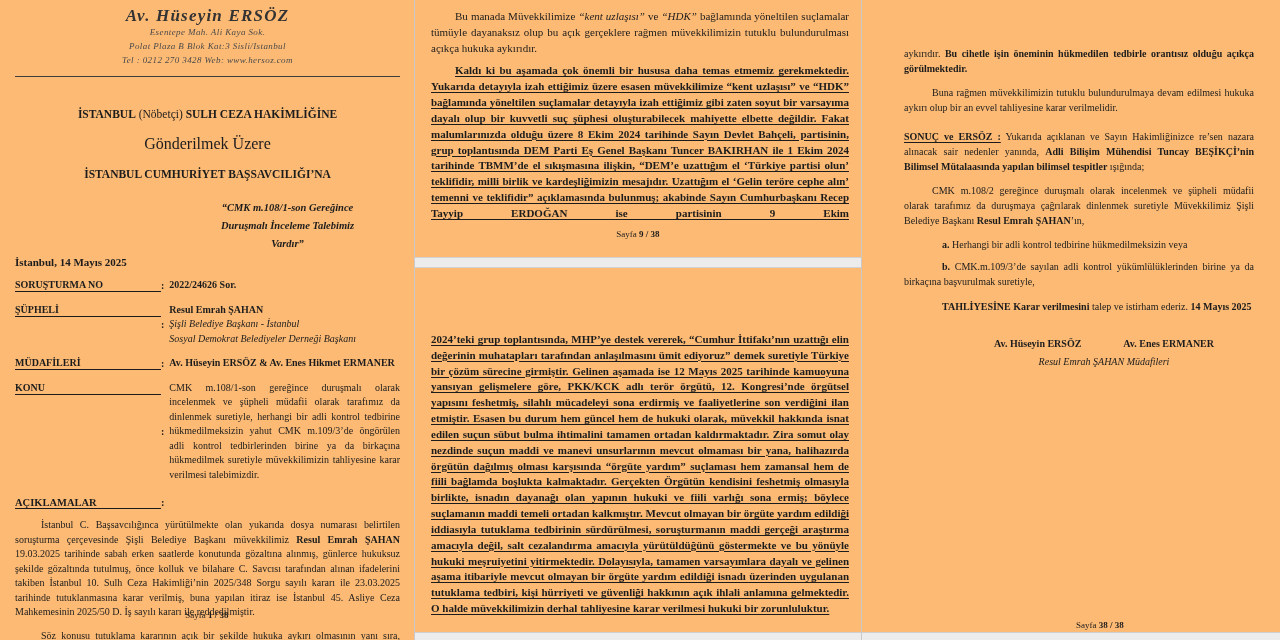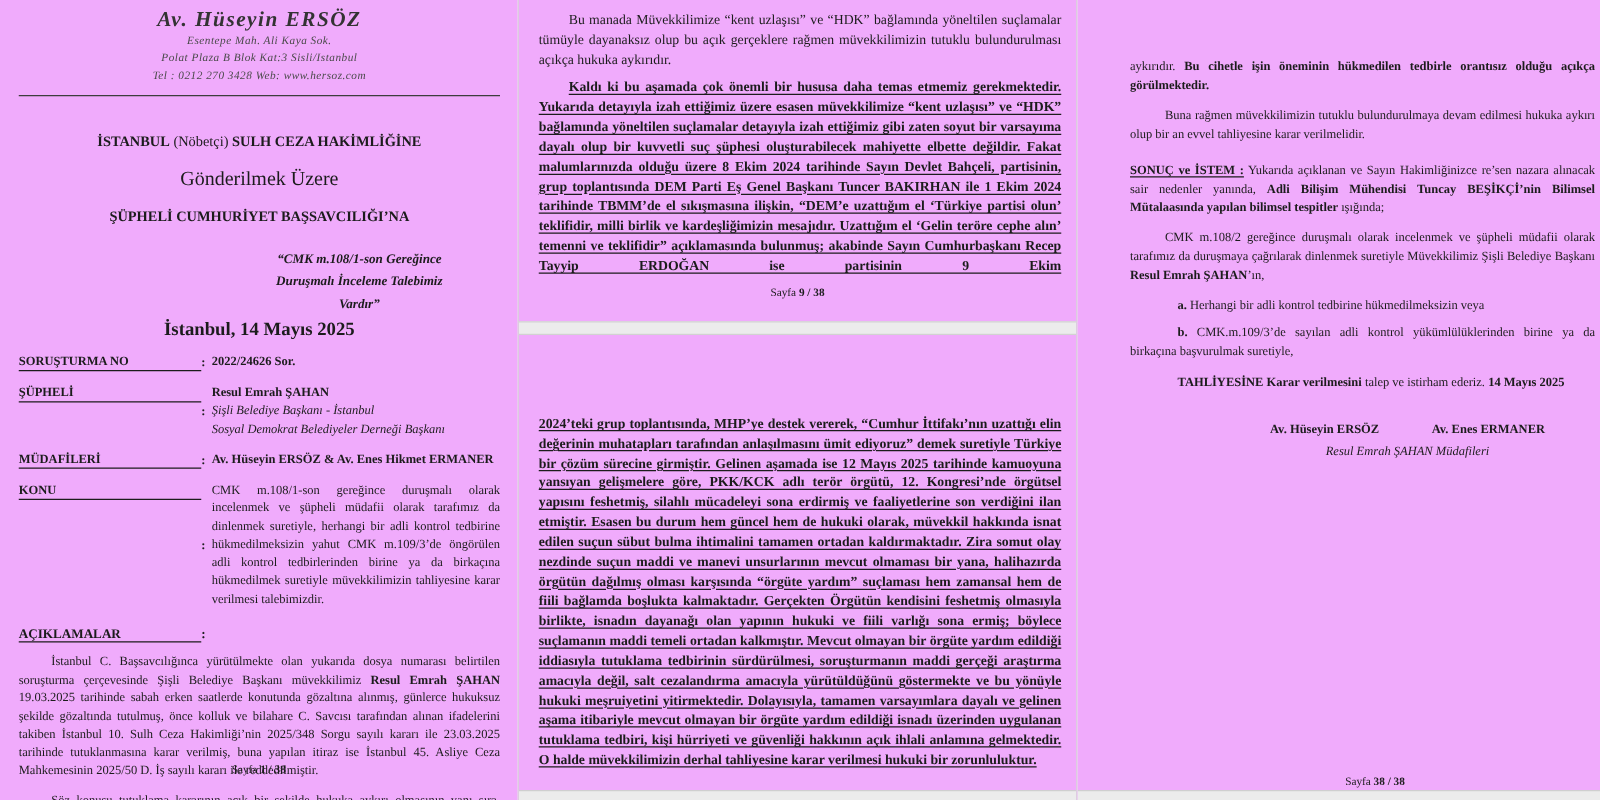--- a/index.html
+++ b/index.html
@@ -2,55 +2,55 @@
 <html><head>
 <meta charset="utf-8">
 <style>
   html,body{margin:0;padding:0;}
   body{
     width:1280px;height:640px;overflow:hidden;background:#ffffff;
     font-family:"Liberation Serif","DejaVu Serif",serif;color:#1c1c1c;
   }
   .canvas{display:flex;width:1280px;height:640px;}
   .vdiv{width:1px;background:#c9c9c9;flex:0 0 1px;}
-  .col{position:relative;background:#f0abfc;box-sizing:border-box;overflow:hidden;}
+  .col{position:relative;background:#fdba74;box-sizing:border-box;overflow:hidden;}
   .col-left{width:414px;padding:6px 14px 0 15px;}
   .col-mid{width:446px;padding:0;}
-  .col-right{width:418px;padding:46px 4px 0 42px;font-size:10px;line-height:1.5;}
+  .col-right{width:418px;padding:46px 26px 0 42px;font-size:10px;line-height:1.5;}
 
   
   .lh{text-align:center;}
   .lh-name{font-size:17px;font-style:italic;font-weight:600;letter-spacing:1.2px;color:#333;}
   .lh-sub{font-size:9px;font-style:italic;color:#4a4a4a;letter-spacing:.4px;line-height:1.55;font-family:Liberation Serif, serif;}
   .lh-rule{border:none;border-top:1.5px solid #3d3d3d;margin:8px 0 0 0;}
   .h-court{text-align:center;font-size:11.5px;font-weight:bold;margin-top:31px;}
   .h-court .reg{font-weight:normal;}
   .h-forward{text-align:center;font-size:16px;margin-top:15px;}
   .h-pros{text-align:center;font-size:11.5px;font-weight:bold;margin-top:15px;}
   .quote{margin:19px 0 0 auto;width:225px;text-align:center;font-weight:bold;font-style:italic;font-size:10.5px;line-height:1.7;}
-  .dateline{text-align:center;font-weight:bold;font-size:15px;margin-top:4px;}
+  .dateline{text-align:left;font-weight:bold;font-size:11px;margin-top:4px;}
   .fields{font-size:10px;}
   .frow{display:flex;margin-top:10px;align-items:center;}
   .flabel{flex:0 0 146px;font-weight:bold;border-bottom:1px solid #1c1c1c;align-self:flex-start;line-height:1.3;}
   .fcolon{font-weight:bold;margin-right:5px;}
   .fvalue{flex:1;line-height:1.45;text-align:justify;}
   .val-bold{font-weight:bold;}
   .fsub{font-style:italic;}
   .acik{margin-top:15px;font-size:10.5px;font-weight:bold;}
   .acik-label{display:inline-block;width:146px;border-bottom:1px solid #1c1c1c;}
   .body-para{font-size:10px;line-height:1.45;text-align:justify;margin:9px 0 0 0;text-indent:26px;}
   .cont-last{text-align-last:justify;}
   .pfooter{position:absolute;left:0;right:0;bottom:20px;text-align:center;font-size:9px;}
   .pfooter .num{font-weight:bold;}
 
   
   .frag-a{position:relative;height:257px;box-sizing:border-box;padding:9px 12px 0 16px;}
   .mid-para{font-size:11px;line-height:1.44;text-align:justify;margin:0;}
   .mid-p1{text-indent:24px;}
-  .mid-emph{}
+  .mid-emph{font-style:italic;}
   .mid-p2{font-weight:bold;text-decoration:underline;text-underline-offset:2px;text-indent:24px;margin-top:7px;text-align-last:justify;}
   .frag-footer{position:absolute;left:0;right:0;top:229px;text-align:center;font-size:9px;}
   .frag-footer .num{font-weight:bold;}
   .band{height:11px;background:#ececec;border-top:1px solid #d2d2d2;border-bottom:1px solid #d2d2d2;box-sizing:border-box;}
   .frag-b{padding:64px 12px 0 16px;}
   .mid-cont{font-weight:bold;text-decoration:underline;text-underline-offset:2px;}
   .bottom-band{position:absolute;left:0;right:0;bottom:0;height:7px;background:#ececec;border-top:1px solid #cfcfcf;}
 
   
   .r-para{margin:0 0 9px 0;text-align:justify;}
@@ -73,21 +73,21 @@
     <div class="lh">
       <div class="lh-name">Av. Hüseyin ERSÖZ</div>
       <div class="lh-sub">Esentepe Mah. Ali Kaya Sok.</div>
       <div class="lh-sub">Polat Plaza B Blok Kat:3 Sisli/Istanbul</div>
       <div class="lh-sub">Tel : 0212 270 3428    Web: www.hersoz.com</div>
     </div>
     <hr class="lh-rule">
 
     <div class="h-court"><span>İSTANBUL</span><span class="reg"> (Nöbetçi) </span><span>SULH CEZA HAKİMLİĞİNE</span></div>
     <div class="h-forward">Gönderilmek Üzere</div>
-    <div class="h-pros">ŞÜPHELİ CUMHURİYET BAŞSAVCILIĞI’NA</div>
+    <div class="h-pros">İSTANBUL CUMHURİYET BAŞSAVCILIĞI’NA</div>
 
     <div class="quote">
       <div>“CMK m.108/1-son Gereğince</div>
       <div>Duruşmalı İnceleme Talebimiz</div>
       <div>Vardır”</div>
     </div>
     <div class="dateline">İstanbul, 14 Mayıs 2025</div>
 
     <div class="fields">
       <div class="frow">
@@ -140,21 +140,21 @@
     </div>
     <div class="bottom-band"></div>
   </section>
 
   <div class="vdiv"></div>
 
   <section class="col col-right">
     <p class="r-para"><span>aykırıdır. </span><span class="r-bold">Bu cihetle işin öneminin hükmedilen tedbirle orantısız olduğu açıkça görülmektedir.</span></p>
     <p class="r-para r-indent">Buna rağmen müvekkilimizin tutuklu bulundurulmaya devam edilmesi hukuka aykırı olup bir an evvel tahliyesine karar verilmelidir.</p>
 
-    <p class="r-para" style="margin-top:14px;"><span class="r-label-ul">SONUÇ ve İSTEM :</span><span> Yukarıda açıklanan ve Sayın Hakimliğinizce re’sen nazara alınacak sair nedenler yanında, </span><span class="r-bold">Adli Bilişim Mühendisi Tuncay BEŞİKÇİ’nin Bilimsel Mütalaasında yapılan bilimsel tespitler</span><span> ışığında;</span></p>
+    <p class="r-para" style="margin-top:14px;"><span class="r-label-ul">SONUÇ ve ERSÖZ :</span><span> Yukarıda açıklanan ve Sayın Hakimliğinizce re’sen nazara alınacak sair nedenler yanında, </span><span class="r-bold">Adli Bilişim Mühendisi Tuncay BEŞİKÇİ’nin Bilimsel Mütalaasında yapılan bilimsel tespitler</span><span> ışığında;</span></p>
 
     <p class="r-para r-indent"><span>CMK m.108/2 gereğince duruşmalı olarak incelenmek ve şüpheli müdafii olarak tarafımız da duruşmaya çağrılarak dinlenmek suretiyle Müvekkilimiz Şişli Belediye Başkanı </span><span class="r-bold">Resul Emrah ŞAHAN</span><span>’ın,</span></p>
 
     <p class="r-para r-item"><span class="r-bold">a.</span><span> Herhangi bir adli kontrol tedbirine hükmedilmeksizin veya</span></p>
     <p class="r-para r-item"><span class="r-bold">b.</span><span> CMK.m.109/3’de sayılan adli kontrol yükümlülüklerinden birine ya da birkaçına başvurulmak suretiyle,</span></p>
 
     <p class="r-para r-item" style="margin-top:10px;"><span class="r-bold">TAHLİYESİNE Karar verilmesini</span><span> talep ve istirham ederiz. </span><span class="r-bold">14 Mayıs 2025</span></p>
 
     <div class="sig">
       <div class="sig-names">

